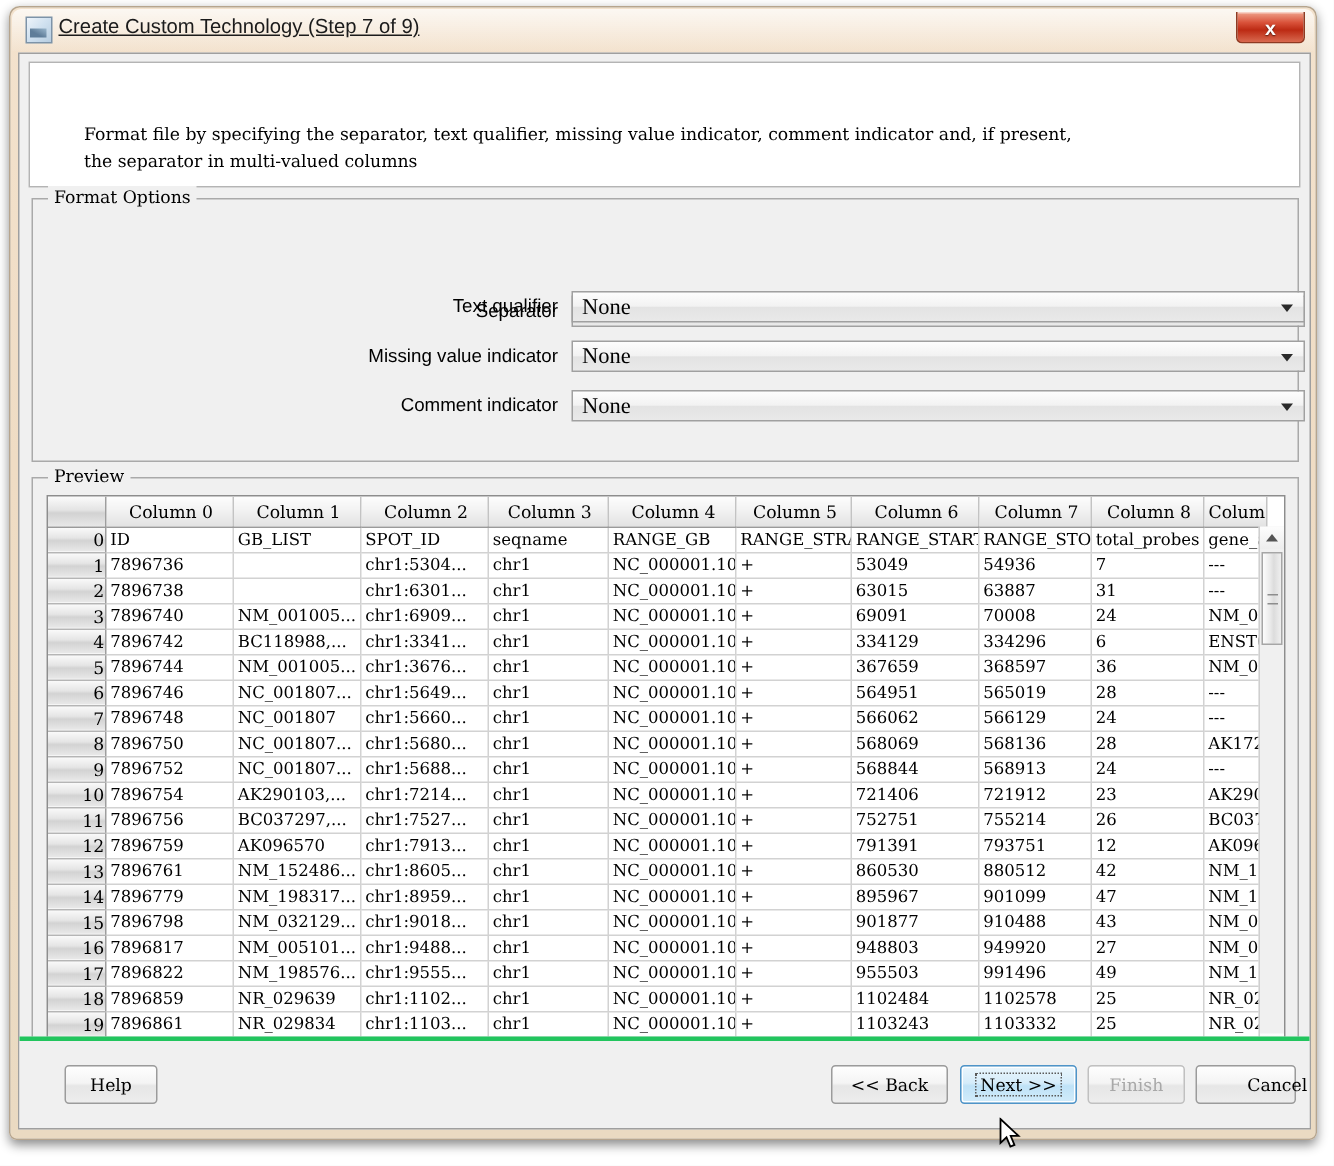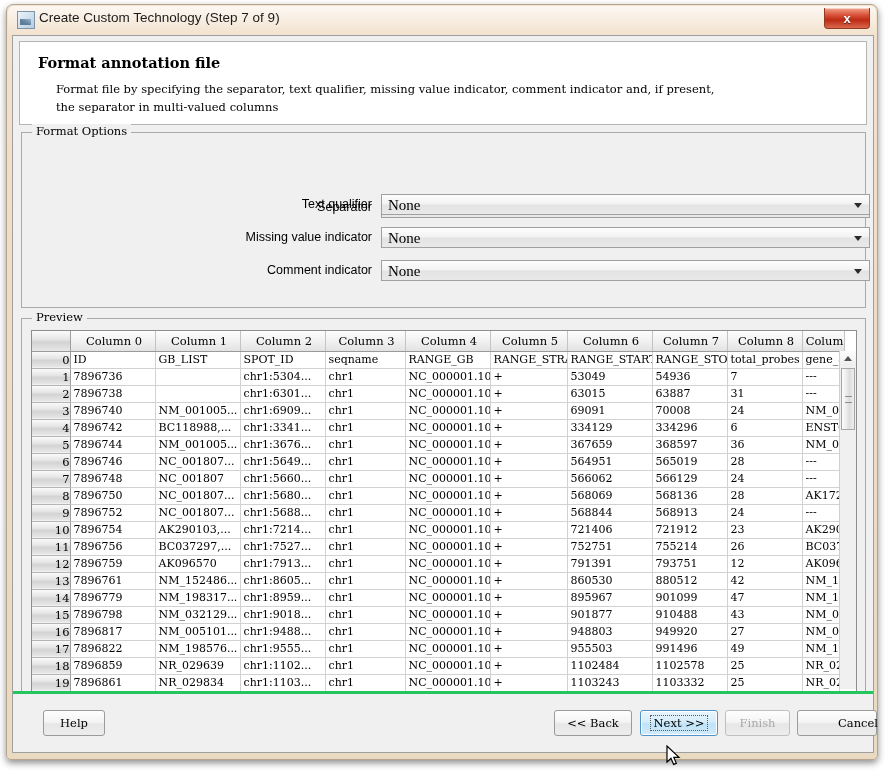--- a/index.html
+++ b/index.html
@@ -46,20 +46,21 @@
     position: absolute; left: 2px; top: 7px;
     width: 11px; height: 6px;
     background: linear-gradient(to top right, #5f7d99 40%, #9ab6cc 100%);
   }
   #title-text {
     position: absolute; left: 32px; top: 5px;
     font-size: 13.5px;
     color: #1b1b1b;
     font-family: "Liberation Sans", sans-serif;
     white-space: nowrap;
+    text-decoration: underline;
   }
   #close-btn {
     position: absolute; right: 7px; top: 3px;
     width: 44px; height: 20px;
     border-radius: 0 0 4px 4px;
     background: linear-gradient(to bottom, #f0a48c 0%, #d9523a 35%, #bc2a13 60%, #d9694f 100%);
     border: 1px solid #8f3a22;
     border-top: none;
     box-shadow: inset 0 1px 0 rgba(255,255,255,0.5);
     display: flex; align-items: center; justify-content: center;
@@ -372,21 +373,20 @@
 
   <div id="titlebar">
     <div id="title-icon"></div>
     <div id="title-text">Create Custom Technology (Step 7 of 9)</div>
     <div id="close-btn">x</div>
   </div>
 
   <div id="client">
 
     <div id="banner">
-      <div id="banner-title">Format annotation file</div>
       <div id="banner-desc">
         <div>Format file by specifying the separator, text qualifier, missing value indicator, comment indicator and, if present,</div>
         <div>the separator in multi-valued columns</div>
       </div>
     </div>
 
     <div id="format-group">
       <div id="format-group-title">Format Options</div>
 
       <div class="form-row" style="top:28px;margin-top:36px;">
@@ -761,21 +761,21 @@
       </div>
       <div class="btn" style="left:541px; width:78px;">
         <span class="lbl">&lt;&lt; Back</span>
       </div>
       <div class="btn default" style="left:627px; width:78px;">
         <span class="lbl">Next &gt;&gt;</span>
       </div>
       <div class="btn disabled" style="left:712px; width:65px;">
         <span class="lbl">Finish</span>
       </div>
-      <div class="btn" style="left:784px; width:80px;padding-left:42px;">
+      <div class="btn" style="left:784px; width:67px;padding-left:42px;">
         <span class="lbl">Cancel</span>
       </div>
     </div>
 
   </div>
 </div>
 
 <svg id="cursor" viewBox="0 0 16 22">
   <path d="M1,1 L1,17 L5,13.2 L7.6,19.4 L10.3,18.3 L7.8,12.3 L13,12.3 Z" fill="#ffffff" stroke="#000000" stroke-width="1.2"></path>
 </svg>

